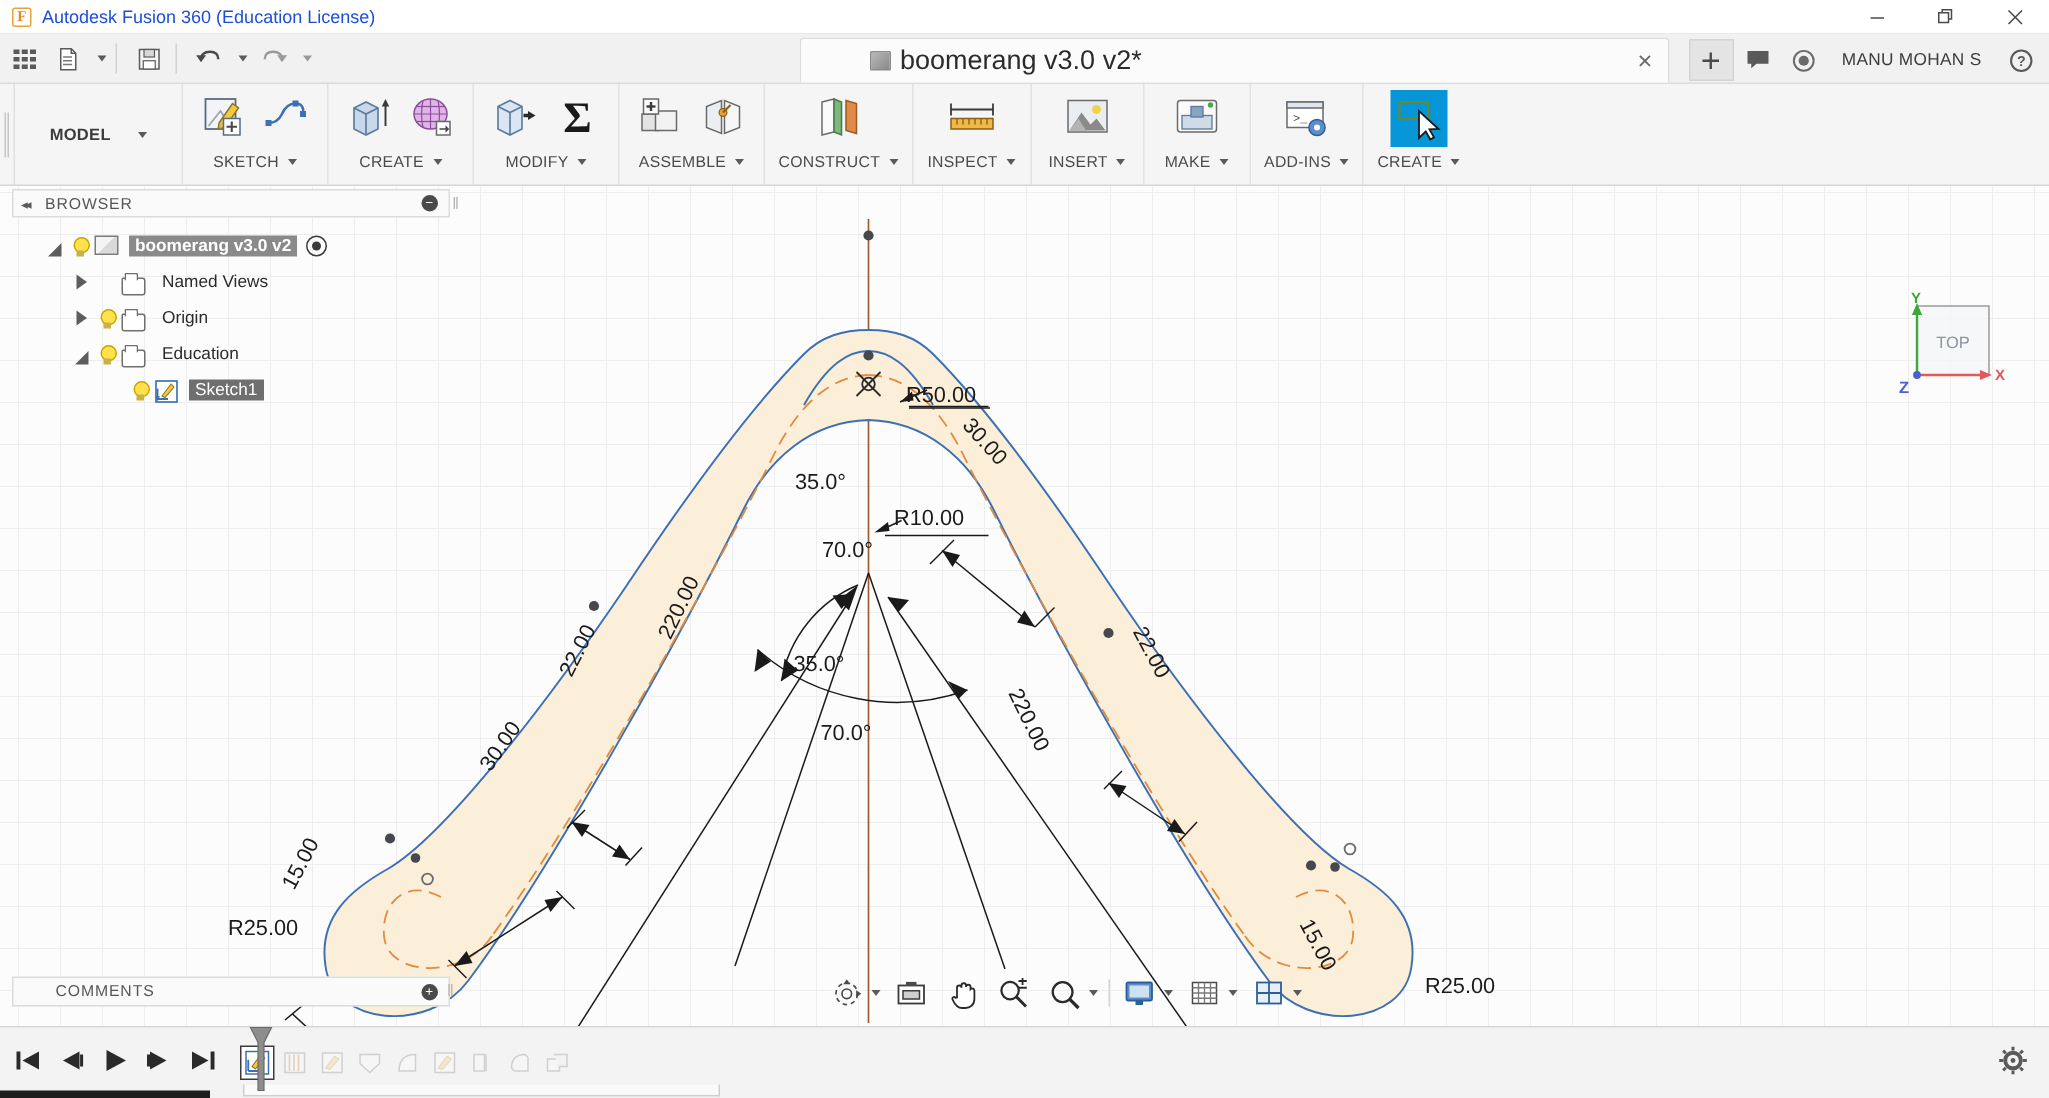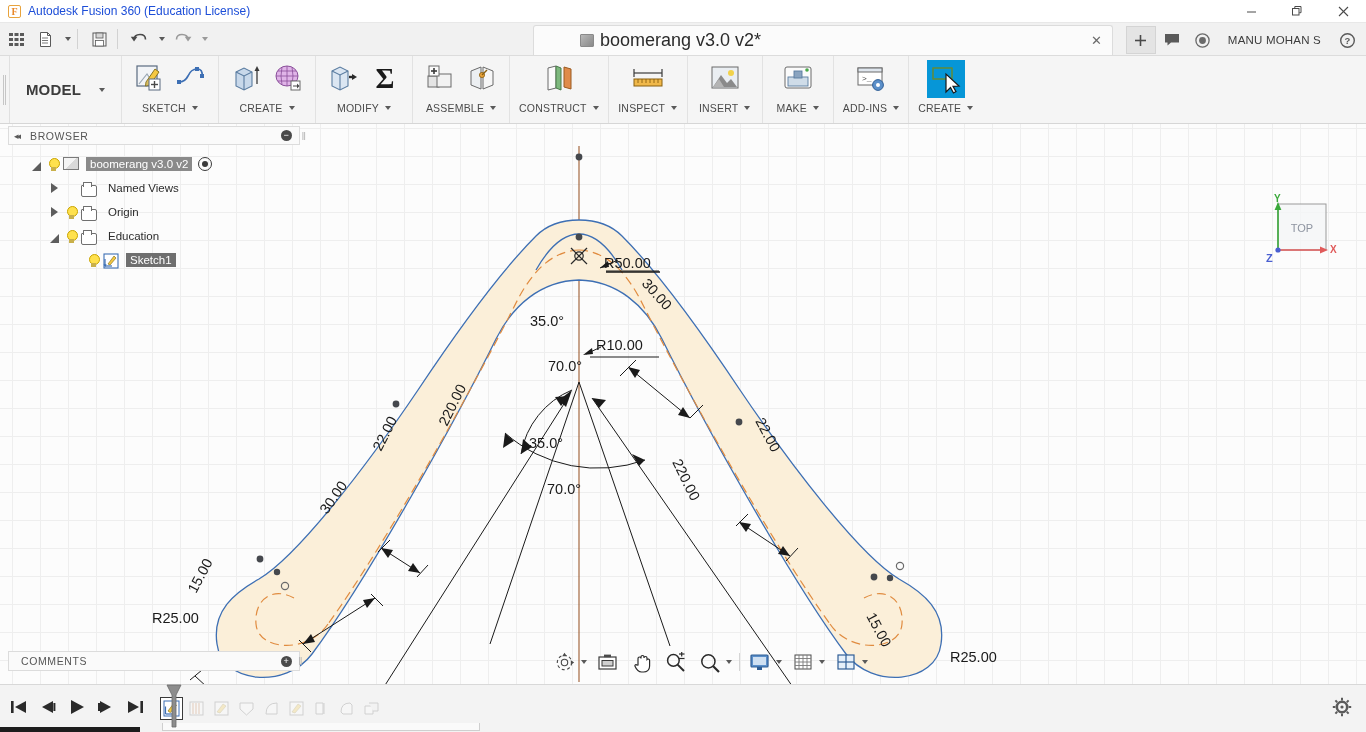--- a/index.html
+++ b/index.html
@@ -72,21 +72,21 @@
   .rib-grip { width:10px; border-right:1px solid #e0e0e0; display:flex; align-items:center; justify-content:center;}
   .rib-grip span { width:3px;height:30px;border-left:1px solid #c6c6c6;border-right:1px solid #c6c6c6;}
   .rib-group {
     display:flex; flex-direction:column; align-items:center; justify-content:flex-start;
     padding:4px 9px 0 9px; border-right:1px solid #e2e2e2; position:relative;
   }
   .rib-icons { display:flex; align-items:flex-start; gap:6px; height:42px; }
   .rib-ico { width:36px;height:36px; display:flex; align-items:center;justify-content:center; position:relative;}
   .rib-label { font-size:10.5px; color:#4a4a4a; display:flex; align-items:center; gap:4px; letter-spacing:.2px;}
   .model-group { justify-content:center; padding-top:0; min-width:112px;}
-  .model-group .rib-label { font-size:15px; color:#3c3c3c; font-weight:600;gap:16px;}
+  .model-group .rib-label { font-size:11px; color:#3c3c3c; font-weight:600;gap:16px;}
   .rib-sel-hl { background:#0696d7; }
 
   
   .browser {
     position:absolute; left:8px; top:126px; width:292px; height:20px;
   }
   .browser-hdr {
     width:292px;height:19px;background:#fafafa;border:1px solid #dcdcdc;
     display:flex;align-items:center; font-size:10.5px;color:#555; letter-spacing:.6px;
   }
@@ -112,21 +112,21 @@
     content:"";position:absolute;left:5px;top:10px;width:5px;height:4px;background:#c9b04a;
   }
   .ticon { width:18px;height:15px;margin:0 5px 0 2px; position:relative;}
   .ic-comp { border:1px solid #7a7a7a; background:linear-gradient(135deg,#f4f4f4 50%,#d9d9d9 50%); width:16px;height:13px;}
   .ic-gear { width:14px;height:14px;border-radius:50%;border:3px solid #4a4a4a; position:relative;}
   .ic-gear::after{content:"";position:absolute;left:3px;top:3px;width:2px;height:2px;background:#4a4a4a;}
   .ic-folder{ width:16px;height:12px;border:1px solid #6f6f6f;background:#fff;border-radius:1px 2px 2px 2px; position:relative;}
   .ic-folder::before{content:"";position:absolute;left:1px;top:-4px;width:7px;height:4px;border:1px solid #6f6f6f;border-bottom:none;background:#fff;border-radius:1px 1px 0 0;}
   .tlabel { padding:1px 4px; }
   .tlabel.sel { background:#6f6f6f; color:#fff; }
-  .tlabel.selcomp { background:#8a8a8a; color:#fff; font-weight:normal;}
+  .tlabel.selcomp { background:#8a8a8a; color:#fff; font-weight:bold;}
   .eyecircle{ width:14px;height:14px;border-radius:50%;border:1.5px solid #3a3a3a;margin-left:6px;position:relative;}
   .eyecircle::after{content:"";position:absolute;left:3px;top:3px;width:6px;height:6px;border-radius:50%;background:#3a3a3a;}
 
   
   .canvas {
     position:absolute; left:0; top:124px; width:1366px; height:560px;
     background:#fcfcfc; overflow:hidden;
   }
   .grid {
     position:absolute; inset:0;
@@ -142,21 +142,21 @@
 
   
   .viewcube { position:absolute; right:22px; top:66px; width:84px; height:80px; }
 
   
   .comments {
     position:absolute; left:8px; top:651px; width:292px; height:20px;
     background:#fafafa; border:1px solid #dcdcdc;
     display:flex;align-items:center; font-size:10.5px;color:#555; letter-spacing:.6px;
   }
-  .cm-title{ margin-left:12px;}
+  .cm-title{ margin-left:28px;}
   .cm-plus{ margin-left:auto;margin-right:7px;width:11px;height:11px;border-radius:50%;
     background:#4a4a4a;color:#fff;font-size:9px;line-height:10px;text-align:center;}
 
   
   .navbar {
     position:absolute; left:552px; top:650px; height:24px;
     display:flex; align-items:center; gap:2px;
   }
   .nav-ico { height:22px; display:flex;align-items:center;justify-content:center; padding:0 2px;}
   .nav-sep { width:1px;height:18px;background:#d5d5d5;margin:0 5px;}

